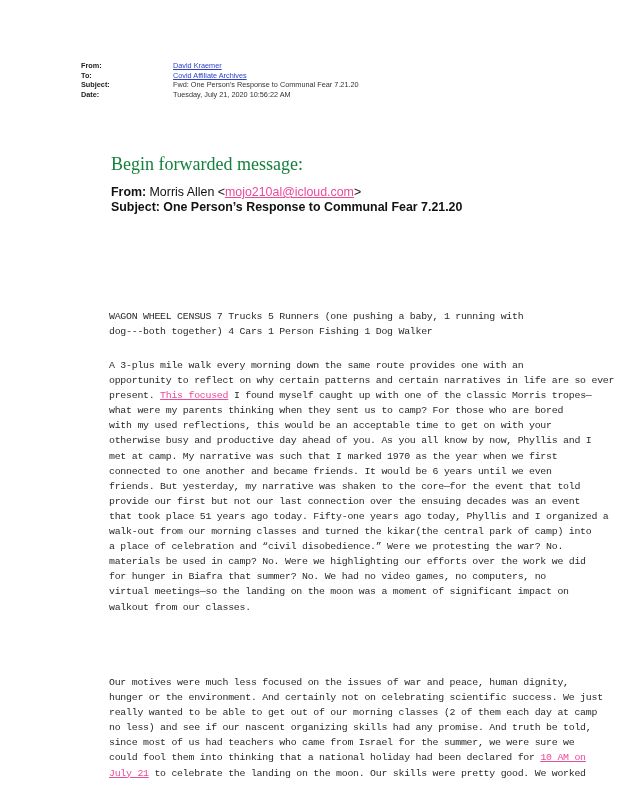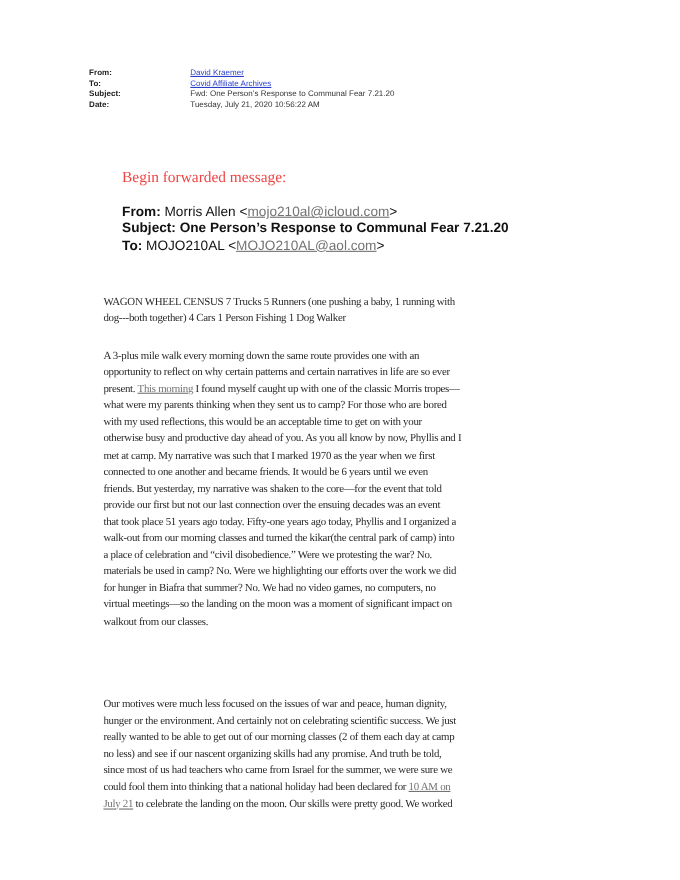--- a/index.html
+++ b/index.html
@@ -2,25 +2,25 @@
 <html><head>
 <meta charset="utf-8">
 <style>
   html, body { margin: 0; padding: 0; background: #ffffff; }
   body { width: 618px; height: 800px; position: relative; overflow: hidden; color: #222; }
   .hdr { position: absolute; left: 81px; top: 61px; font-family: "Liberation Sans", sans-serif; font-size: 7.3px; line-height: 9.5px; }
   .hdr-row { display: flex; }
   .hdr-label { width: 92px; font-weight: bold; color: #222; }
   .hdr-val { color: #333; }
   .hdr-val.link { color: #2a3fc9; text-decoration: underline; }
-  .begin { position: absolute; left: 111px; top: 154px; font-family: "Liberation Serif", serif; font-size: 14px; color: #ef4444; }
+  .begin { position: absolute; left: 111px; top: 154px; font-family: "Liberation Serif", serif; font-size: 18px; color: #15803d; }
   .fwd { position: absolute; left: 111px; top: 185px; font-family: "Liberation Sans", sans-serif; font-size: 12.4px; line-height: 15.3px; color: #111; }
   .fwd b { font-weight: bold; }
-  .fwd a, .body a { color: #737373; text-decoration: underline; }
-  .body { position: absolute; left: 94px; width: 470px; font-family: Liberation Serif, serif; font-size: 9.9px; line-height: 15.1px; color: #2a2a2a; letter-spacing: -0.25px; }
+  .fwd a, .body a { color: #ec4899; text-decoration: underline; }
+  .body { position: absolute; left: 109px; width: 470px; font-family: Liberation Mono, monospace; font-size: 9.9px; line-height: 15.1px; color: #2a2a2a; letter-spacing: -0.25px; margin-top: 42px; }
   .p1 { top: 267px; }
   .p2 { top: 316px; }
   .p3 { top: 633px; }
   .line { white-space: nowrap; display: block; }
 </style>
 </head>
 <body>
 
 <div class="hdr">
   <div class="hdr-row">
@@ -43,34 +43,31 @@
 
 <div class="begin">Begin forwarded message:</div>
 
 <div class="fwd">
   <div>
     <b>From:</b><span> Morris Allen &lt;</span><a>mojo210al@icloud.com</a><span>&gt;</span>
   </div>
   <div>
     <b>Subject: One Person’s Response to Communal Fear 7.21.20</b>
   </div>
-  <div>
-    <b>To:</b><span> MOJO210AL &lt;</span><a>MOJO210AL@aol.com</a><span>&gt;</span>
-  </div>
 </div>
 
 <div class="body p1">
   <span class="line">WAGON WHEEL CENSUS   7 Trucks   5 Runners (one pushing a baby, 1 running with</span>
   <span class="line">dog---both together) 4 Cars   1 Person Fishing     1 Dog Walker</span>
 </div>
 
 <div class="body p2">
   <span class="line">A 3-plus mile walk every morning down the same route provides one with an</span>
   <span class="line">opportunity to reflect on why certain patterns and certain narratives in life are so ever</span>
-  <span class="line"><span>present.  </span><a>This morning</a><span> I found myself caught up with one of the classic Morris tropes—</span></span>
+  <span class="line"><span>present.  </span><a>This focused</a><span> I found myself caught up with one of the classic Morris tropes—</span></span>
   <span class="line">what were my parents thinking when they sent us to camp?  For those who are bored</span>
   <span class="line">with my used reflections, this would be an acceptable time to get on with your</span>
   <span class="line">otherwise busy and productive day ahead of you.  As you all know by now, Phyllis and I</span>
   <span class="line">met at camp. My narrative was such that I marked 1970 as the year when we first</span>
   <span class="line">connected to one another and became friends.  It would be 6 years until we even</span>
   <span class="line">friends.  But yesterday, my narrative was shaken to the core—for the event that told</span>
   <span class="line">provide our first but not our last connection over the ensuing decades was an event</span>
   <span class="line">that took place 51 years ago today. Fifty-one years ago today, Phyllis and I organized a</span>
   <span class="line">walk-out from our morning classes and turned the kikar(the central park of camp) into</span>
   <span class="line">a place of celebration and “civil disobedience.”  Were we protesting the war?  No.</span>

